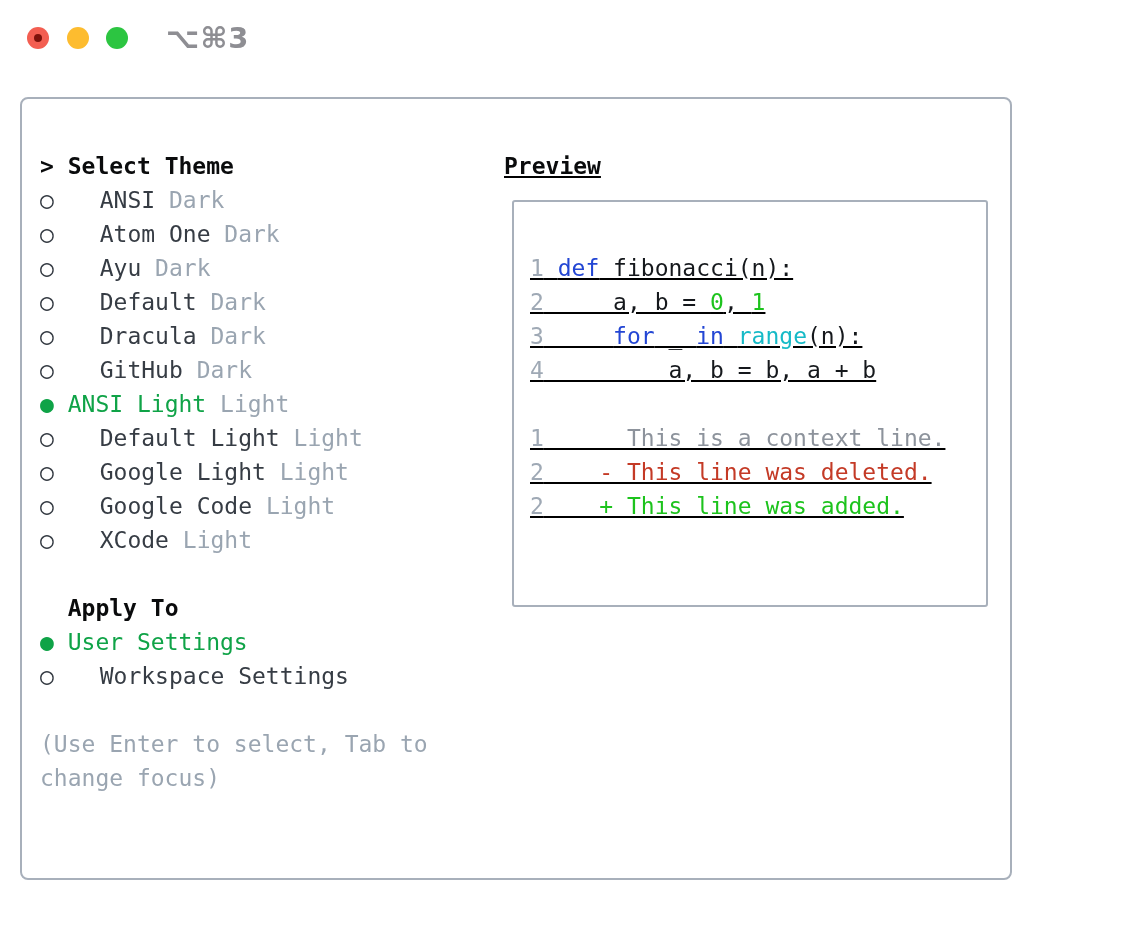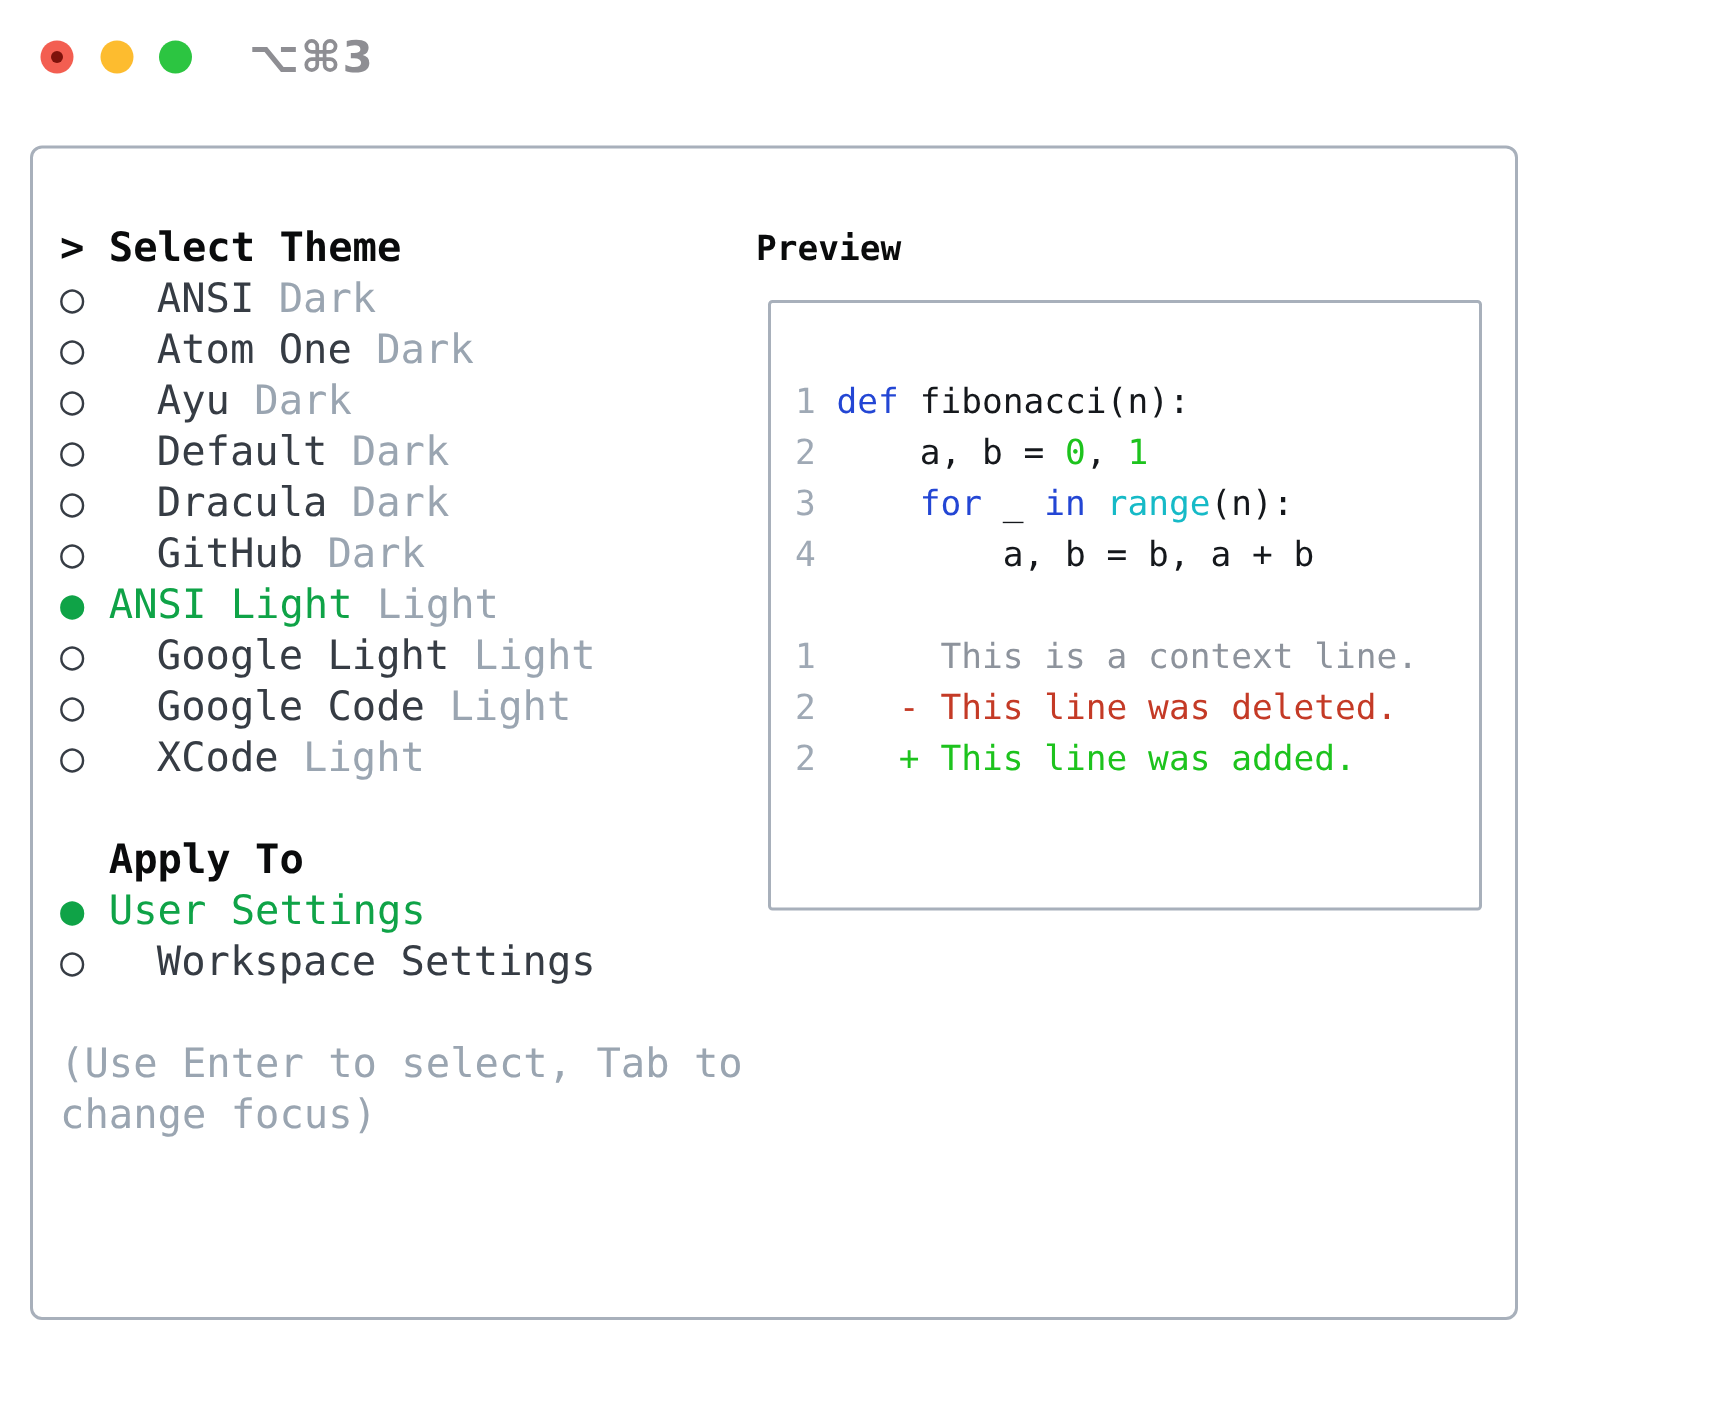--- a/index.html
+++ b/index.html
@@ -27,30 +27,30 @@
     font-size:29px; font-weight:700; color:var(--shortcut); letter-spacing:1px;
   }
   
   .panel{
     position:absolute; left:20px; top:97px; width:992px; height:783px;
     border:2px solid var(--border); border-radius:8px; box-sizing:border-box;
     padding:50px 0 0 18px; background:#fff;
   }
   .cols{display:flex; align-items:flex-start;}
   .left-col{width:464px; flex:0 0 464px;}
-  .row{height:34px; line-height:34px; font-size:27px; white-space:pre; color:var(--dark);}
+  .row{height:34px; line-height:34px; font-size:23px; white-space:pre; color:var(--dark);}
   .prompt{font-weight:700; color:var(--hdr);}
   .hdr{font-weight:700; color:var(--hdr);}
   .mark-on{color:var(--green-sel);}
   .mark-off{color:var(--dark);}
   .sel{color:var(--green-sel);}
   .lbl{color:var(--dark);margin-left:32px;}
   .muted{color:var(--muted);}
   
-  .right-col{flex:1 1 auto;}
+  .right-col{flex:1 1 auto;text-decoration:underline;}
   .preview-title{height:34px; line-height:34px; font-size:23px; font-weight:700; color:var(--hdr); white-space:pre;}
   .preview-box{
     margin-left:8px; margin-top:17px; width:476px; height:407px; box-sizing:border-box;
     border:2px solid var(--border); border-radius:3px; padding:49px 0 0 16px; overflow:hidden;
   }
   .pline{height:34px; line-height:34px; font-size:23px; white-space:pre; color:var(--code-plain);}
   .tk-lnum{color:var(--lnum);}
   .tk-plain{color:var(--code-plain);}
   .tk-kw{color:var(--kw);}
   .tk-fn{color:var(--fn);}
@@ -77,20 +77,21 @@
     <div class="cols">
       <div class="left-col">
           <div class="row"><span class="prompt">&gt; </span><span class="hdr">Select Theme</span></div>
           <div class="row"><span class="mark-off">○ </span><span class="lbl">ANSI</span><span class="muted"> Dark</span></div>
           <div class="row"><span class="mark-off">○ </span><span class="lbl">Atom One</span><span class="muted"> Dark</span></div>
           <div class="row"><span class="mark-off">○ </span><span class="lbl">Ayu</span><span class="muted"> Dark</span></div>
           <div class="row"><span class="mark-off">○ </span><span class="lbl">Default</span><span class="muted"> Dark</span></div>
           <div class="row"><span class="mark-off">○ </span><span class="lbl">Dracula</span><span class="muted"> Dark</span></div>
           <div class="row"><span class="mark-off">○ </span><span class="lbl">GitHub</span><span class="muted"> Dark</span></div>
           <div class="row"><span class="mark-on">● </span><span class="sel">ANSI Light</span><span class="muted"> Light</span></div>
+          <div class="row"><span class="mark-off">○ </span><span class="lbl">Default Light</span><span class="muted"> Light</span></div>
           <div class="row"><span class="mark-off">○ </span><span class="lbl">Google Light</span><span class="muted"> Light</span></div>
           <div class="row"><span class="mark-off">○ </span><span class="lbl">Google Code</span><span class="muted"> Light</span></div>
           <div class="row"><span class="mark-off">○ </span><span class="lbl">XCode</span><span class="muted"> Light</span></div>
           <div class="row"></div>
           <div class="row"><span class="prompt">  </span><span class="hdr">Apply To</span></div>
           <div class="row"><span class="mark-on">● </span><span class="sel">User Settings</span></div>
           <div class="row"><span class="mark-off">○ </span><span class="lbl">Workspace Settings</span></div>
           <div class="row"></div>
           <div class="row"><span class="muted">(Use Enter to select, Tab to</span></div>
           <div class="row"><span class="muted">change focus)</span></div>

